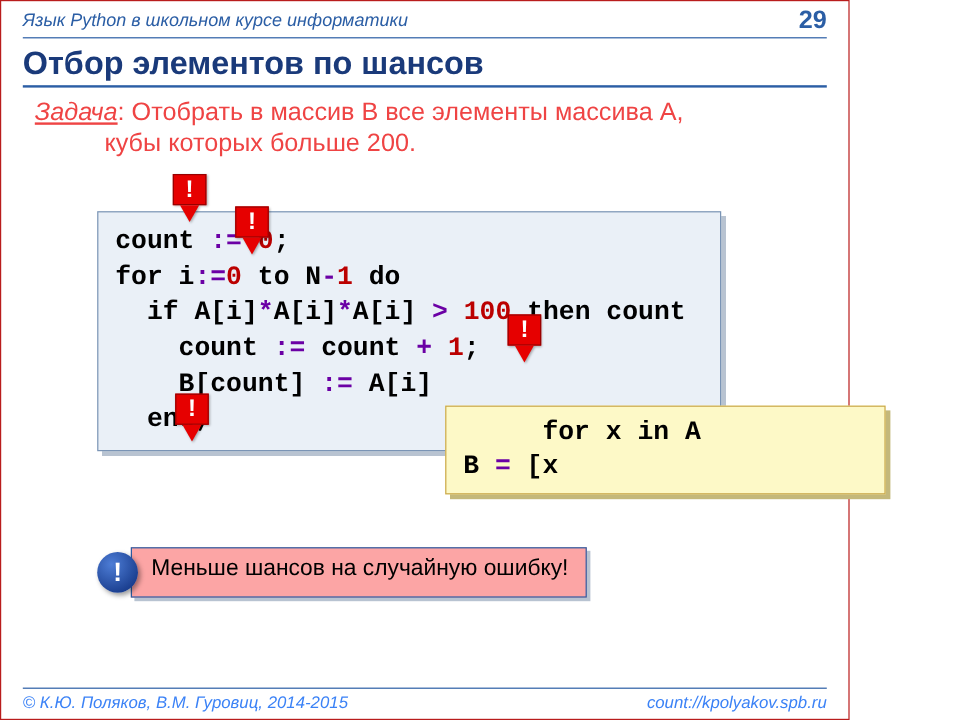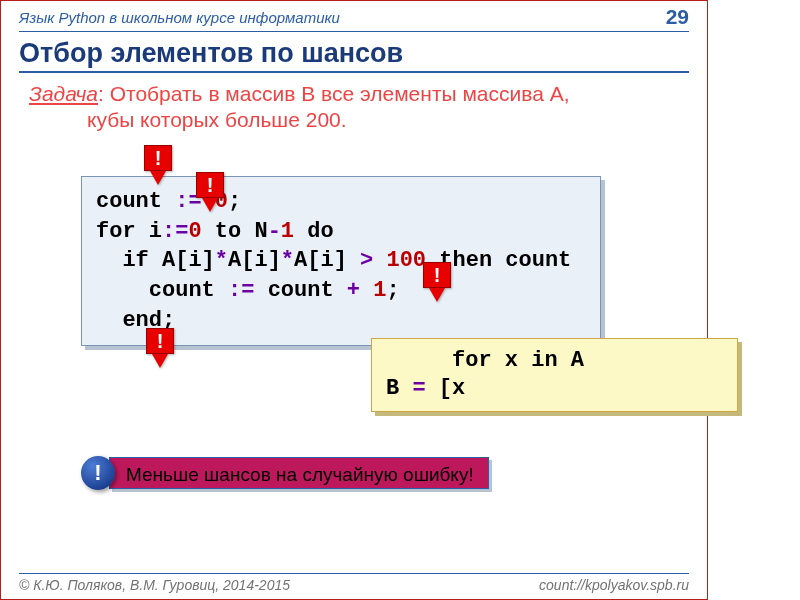--- a/index.html
+++ b/index.html
@@ -13,27 +13,27 @@
   .task { font-size: 21px; padding: 0 40px 0 28px; line-height: 1.25; color: #ef4444; }
   .task-label { font-style: italic; text-decoration: underline; }
   .task-indent { padding-left: 58px; }
   .code-box { position: absolute; left: 36px; top: 175px; width: 520px; background: #eaf0f7; border: 1px solid #7a94b5; box-shadow: 4px 4px 0 #b8c3d1; padding: 10px 14px 10px 14px; font-family: "Courier New", monospace; font-size: 22px; font-weight: bold; line-height: 1.35; margin-left: 44px; }
   .kw { color: #000000; }
   .num { color: #b00; }
   .op { color: #6b00a5; }
   .py-box { position: absolute; left: 370px; top: 337px; width: 367px; background: #fdf9c7; border: 1px solid #caa84a; box-shadow: 4px 4px 0 #c4b87a; padding: 8px 14px 8px 14px; font-family: "Courier New", monospace; font-size: 22px; font-weight: bold; line-height: 1.28; }
   .callout-strip { position: absolute; left: 80px; top: 455px; display: flex; align-items: center; }
   .callout-badge { width: 34px; height: 34px; border-radius: 50%; background: radial-gradient(circle at 35% 30%, #4d7dd6, #0a2a78); color: #fff; font-weight: bold; font-size: 22px; display: flex; align-items: center; justify-content: center; box-shadow: 2px 2px 4px rgba(0,0,0,.4); margin-right: -6px; z-index: 2; }
-  .callout-text { background: #be185d; border: 1px solid #2b5ea5; padding: 6px 14px 2px 16px; font-size: 19px; box-shadow: 3px 3px 0 #b8c3d1; }
+  .callout-text { background: #fca5a5; border: 1px solid #2b5ea5; padding: 6px 14px 12px 16px; font-size: 19px; box-shadow: 3px 3px 0 #b8c3d1; }
   .excl { position: absolute; width: 30px; }
   .excl-flag { width: 28px; height: 26px; background: #e60000; color: #fff; font-weight: bold; font-size: 20px; display: flex; align-items: center; justify-content: center; border: 1px solid #900; box-shadow: 1px 1px 2px rgba(0,0,0,.3); }
   .excl-tail { width: 0; height: 0; border-left: 8px solid transparent; border-right: 8px solid transparent; border-top: 14px solid #e60000; margin-left: 6px; filter: drop-shadow(1px 1px 1px rgba(0,0,0,.3)); }
   .footer { position: absolute; bottom: 6px; left: 0; right: 0; padding: 0 18px; }
   .rule-bot { border: none; border-top: 1px solid #2b5ea5; margin-bottom: 3px; }
-  .footer-row { display: flex; justify-content: space-between; color: #737373; font-style: italic; font-size: 14px; }
+  .footer-row { display: flex; justify-content: space-between; color: #3b82f6; font-style: italic; font-size: 14px; }
 </style>
 </head>
 <body>
 
 <div class="slide">
 
   <div class="header-bar">
     <span>Язык Python в школьном курсе информатики</span>
     <span class="page-num">29</span>
   </div>
@@ -45,20 +45,21 @@
   <div class="task">
     <span class="task-label">Задача</span><span>: Отобрать в массив B все элементы массива A,</span>
     <div class="task-indent">кубы которых больше 200.</div>
   </div>
 
   <div class="code-box">
     <div><span>count </span><span class="op">:=</span><span> </span><span class="num">0</span><span>;</span></div>
     <div><span class="kw">for</span><span> i</span><span class="op">:=</span><span class="num">0</span><span> </span><span class="kw">to</span><span> N</span><span class="op">-</span><span class="num">1</span><span> </span><span class="kw">do</span></div>
     <div style="white-space:pre;"><span>  </span><span class="kw">if</span><span> A[i]</span><span class="op">*</span><span>A[i]</span><span class="op">*</span><span>A[i] </span><span class="op">&gt;</span><span> </span><span class="num">100</span><span> </span><span class="kw">then</span><span> </span><span class="kw">count</span></div>
     <div style="white-space:pre;"><span>    count </span><span class="op">:=</span><span> count </span><span class="op">+</span><span> </span><span class="num">1</span><span>;</span></div>
+    <div style="white-space:pre;"><span>    B[count] </span><span class="op">:=</span><span> A[i]</span></div>
     <div style="white-space:pre;"><span>  </span><span class="kw">end</span><span>;</span></div>
   </div>
 
   <div class="py-box">
     <div style="white-space:pre;"><span>     </span><span class="kw">for</span><span> x </span><span class="kw">in</span><span> A</span></div>
     <div><span>B </span><span class="op">=</span><span> [x</span></div>
   </div>
 
   <div class="excl" style="left:143px; top:144px;">
     <div class="excl-flag">!</div>

